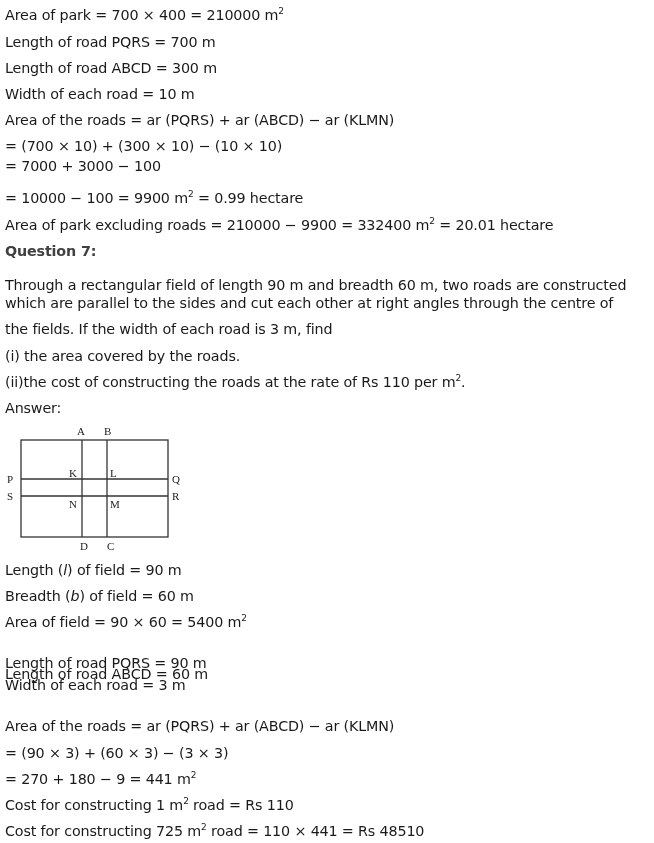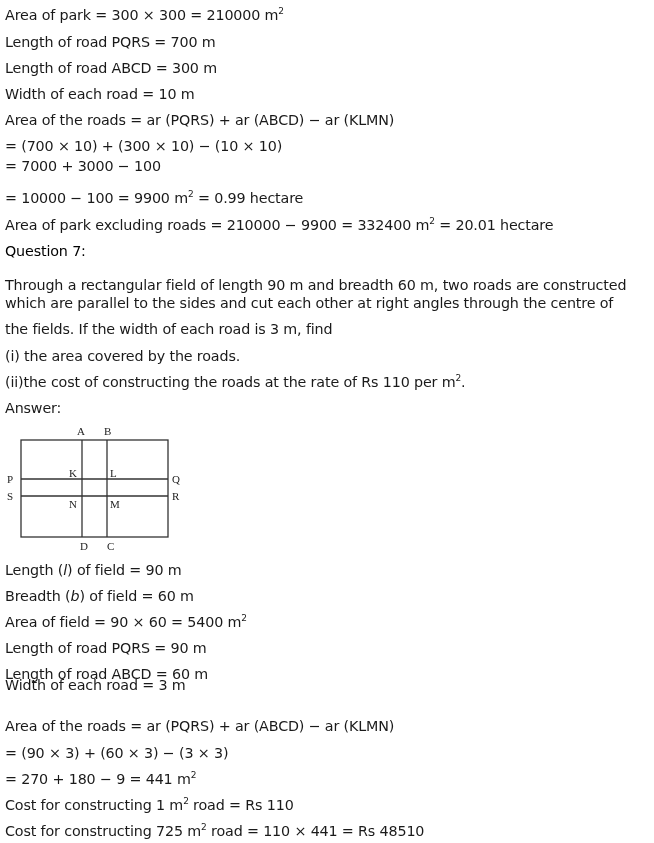--- a/index.html
+++ b/index.html
@@ -6,30 +6,30 @@
   body {
     width: 654px; height: 843px; overflow: hidden; position: relative;
     font-family: "DejaVu Sans", sans-serif; color: #1a1a1a;
   }
   .content { position: absolute; left: 5px; top: 0; width: 649px; }
   .line {
     position: absolute; left: 0; white-space: nowrap;
     font-size: 14.3px; line-height: 18px; letter-spacing: -0.15px;
   }
   .line sup { font-size: 9px; vertical-align: 6px; line-height: 0; }
-  .heading { color: #000000; font-weight: normal; font-size: 14.3px; }
+  .heading { color: #404040; font-weight: bold; font-size: 14.3px; }
   .diagram { position: absolute; left: 0; top: 420px; width: 200px; height: 135px; }
   .diagram svg text { font-family: "Liberation Serif", serif; font-size: 11px; fill: #222; }
 </style>
 </head>
 <body>
 
 <div class="content">
 
-  <div class="line" style="top:6px"><span>Area of park = 300 × 300 = 210000 m</span><sup>2</sup></div>
+  <div class="line" style="top:6px"><span>Area of park = 700 × 400 = 210000 m</span><sup>2</sup></div>
   <div class="line" style="top:33px"><span>Length of road PQRS = 700 m</span></div>
   <div class="line" style="top:59px"><span>Length of road ABCD = 300 m</span></div>
   <div class="line" style="top:85px"><span>Width of each road = 10 m</span></div>
   <div class="line" style="top:111px"><span>Area of the roads = ar (PQRS) + ar (ABCD) − ar (KLMN)</span></div>
   <div class="line" style="top:137px"><span>= (700 × 10) + (300 × 10) − (10 × 10)</span></div>
   <div class="line" style="top:157px"><span>= 7000 + 3000 − 100</span></div>
   <div class="line" style="top:189px"><span>= 10000 − 100 = 9900 m</span><sup>2</sup><span> = 0.99 hectare</span></div>
   <div class="line" style="top:216px"><span>Area of park excluding roads = 210000 − 9900 = 332400 m</span><sup>2</sup><span> = 20.01 hectare</span></div>
 
   <div class="line heading" style="top:242px">Question 7:</div>
@@ -61,21 +61,21 @@
       <text x="2" y="63">P</text>
       <text x="2" y="80">S</text>
       <text x="167" y="63">Q</text>
       <text x="167" y="80">R</text>
     </svg>
   </div>
 
   <div class="line" style="top:561px"><span>Length (</span><i>l</i><span>) of field = 90 m</span></div>
   <div class="line" style="top:587px"><span>Breadth (</span><i>b</i><span>) of field = 60 m</span></div>
   <div class="line" style="top:613px"><span>Area of field = 90 × 60 = 5400 m</span><sup>2</sup></div>
-  <div class="line" style="top:639px"><span>Length of road PQRS = 90 m</span></div>
+  <div class="line" style="top:654px"><span>Length of road PQRS = 90 m</span></div>
   <div class="line" style="top:665px"><span>Length of road ABCD = 60 m</span></div>
   <div class="line" style="top:676px"><span>Width of each road = 3 m</span></div>
   <div class="line" style="top:717px"><span>Area of the roads = ar (PQRS) + ar (ABCD) − ar (KLMN)</span></div>
   <div class="line" style="top:744px"><span>= (90 × 3) + (60 × 3) − (3 × 3)</span></div>
   <div class="line" style="top:770px"><span>= 270 + 180 − 9 = 441 m</span><sup>2</sup></div>
   <div class="line" style="top:796px"><span>Cost for constructing 1 m</span><sup>2</sup><span> road = Rs 110</span></div>
   <div class="line" style="top:822px"><span>Cost for constructing 725 m</span><sup>2</sup><span> road = 110 × 441 = Rs 48510</span></div>
 
 </div>
 

